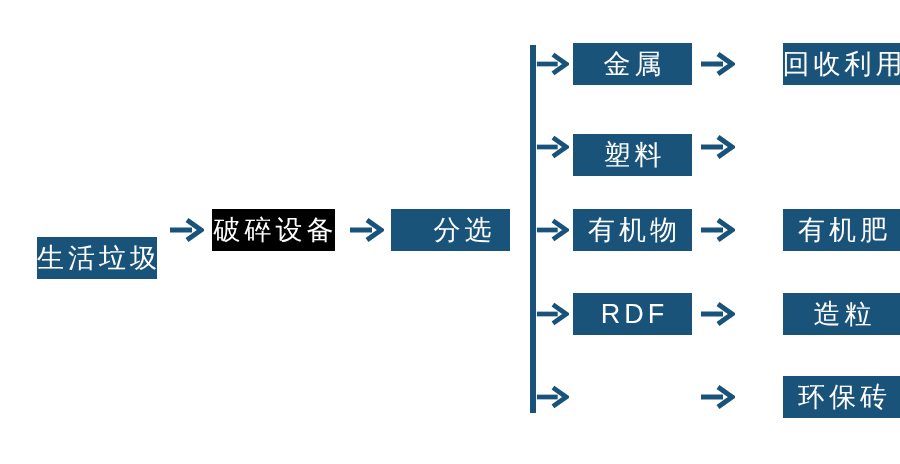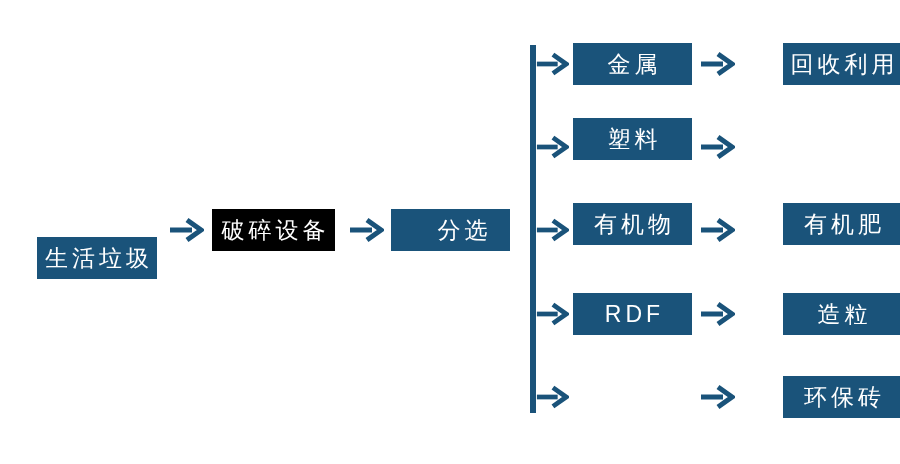--- a/index.html
+++ b/index.html
@@ -11,21 +11,21 @@
     overflow:hidden;
   }
   .node{
     position:absolute;
     height:42px;
     background:#1a537a;
     color:#ffffff;
     display:flex;
     align-items:center;
     justify-content:center;
-    font-size:23px;
+    font-size:27px;
     letter-spacing:4px;
     text-indent:4px;
     white-space:nowrap;
     box-sizing:border-box;
   }
   .node.red{background:#000000;}
   .arrow{
     position:absolute;
     width:36px;height:26px;
   }
@@ -43,22 +43,22 @@
   .n-main3{left:391px;top:209px;width:119px;padding-left:24px;}
   .a-main1{left:168px;top:217px;}
   .a-main2{left:348px;top:217px;}
   
   .col-src{left:573px;width:119px;}
   .col-res{left:744px;width:119px;margin-left:39px;}
   .a-branch{left:535px;width:34px;}
   .a-mid{left:699px;}
   
   .r1{top:43px;}  .ra1{top:51px;}
-  .r2{top:118px;} .ra2{top:134px;}
-  .r3{top:203px;} .ra3{top:217px;}
+  .r2{top:134px;} .ra2{top:134px;}
+  .r3{top:209px;} .ra3{top:217px;}
   .r4{top:293px;} .ra4{top:301px;}
   .r5{top:376px;} .ra5{top:384px;}
 </style>
 </head>
 <body>
 
 <div class="canvas">
 
   <div class="node n-main1">生活垃圾</div>
 

